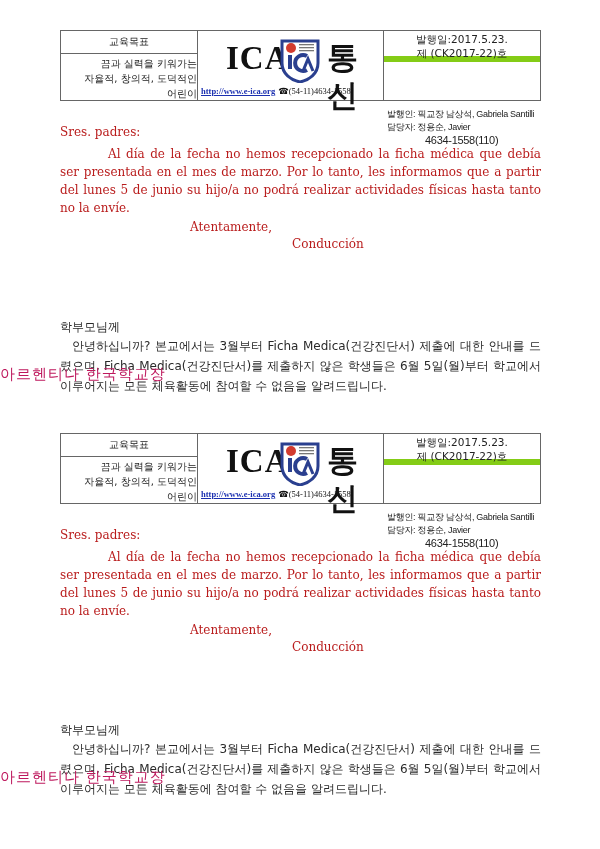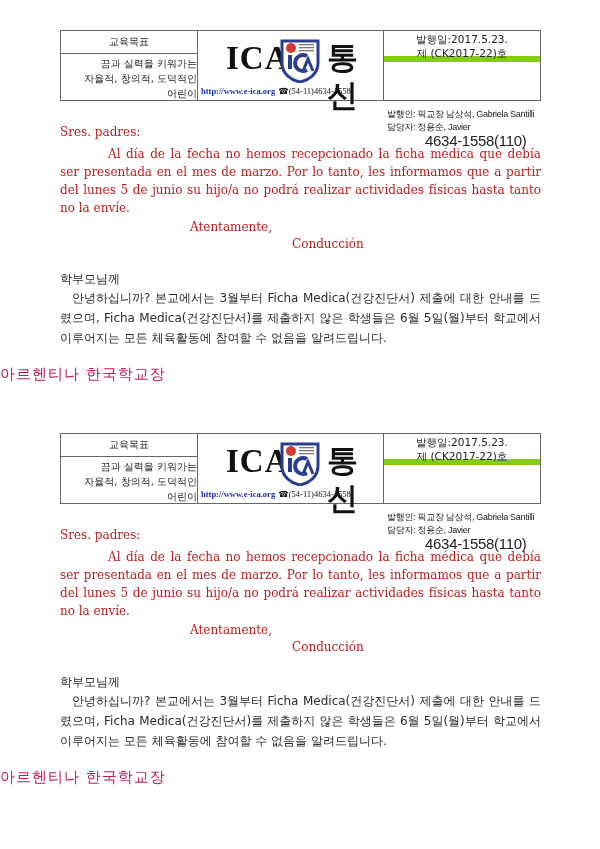--- a/index.html
+++ b/index.html
@@ -7,31 +7,31 @@
   .sheet { position:absolute; left:0; width:600px; height:400px; }
   .hdr { position:absolute; left:60px; top:0; width:481px; height:71px; border:1px solid #666; box-sizing:border-box; }
   .col { position:absolute; top:0; bottom:0; box-sizing:border-box; }
   .c1 { left:0; width:137px; border-right:1px solid #666; }
   .c2 { left:137px; width:186px; border-right:1px solid #666; }
   .c3 { left:323px; right:0; }
   .c1 .r1 { height:23px; border-bottom:1px solid #666; box-sizing:border-box; text-align:center; font:10px/22px "DejaVu Sans", sans-serif; }
   .c1 .r2 { text-align:right; font:10px/15px "DejaVu Sans", sans-serif; padding-top:2px; }
   .c3 .r1 { height:31px; border-bottom:6px solid #84cc16; box-sizing:border-box; text-align:center; font:10.5px/14px "DejaVu Sans", sans-serif; padding-top:1px; }
   .c3 .r2 { font:9px/13px "Liberation Sans", sans-serif; padding:2px 0 0 3px; letter-spacing:-0.3px; white-space:nowrap;margin-top:44px; }
-  .c3 .r2 .ind { padding-left:38px; font-size:15px; }
+  .c3 .r2 .ind { padding-left:38px; font-size:11px; }
   .brand { position:absolute; left:0; right:0; top:4px; height:44px; }
   .ica { position:absolute; left:28px; top:5px; font:bold 33px/36px "Liberation Serif", serif; color:#111; letter-spacing:1px; }
   .logo { position:absolute; left:79px; top:2px; width:46px; height:46px; }
   .tong { position:absolute; left:129px; top:3px; font:bold 31px/38px "DejaVu Sans", sans-serif; color:#111; }
   .contact { position:absolute; left:3px; bottom:4px; font:8.5px/10px "Liberation Serif", serif; white-space:nowrap; }
-  .contact a { color:#1a2fb0; font-weight:bold; }
+  .contact a { color:#1a2fb0; text-decoration:underline; font-weight:bold; }
   .contact .tel { font-weight:normal; margin-left:3px; color:#111; }
   .body-text { position:absolute; left:60px; width:481px; font:12px/18px "DejaVu Serif", serif; color:#b91c1c; }
   .just { text-align:justify; text-align-last:left; }
-  .kor { font:12px/20px "DejaVu Sans", sans-serif; color:#2a2a2a; }
+  .kor { font:12px/20px "DejaVu Sans", sans-serif; color:#2a2a2a;margin-top:48px; }
   .sig { position:absolute; left:0; width:600px; font:15px/20px "DejaVu Sans", sans-serif; color:#be185d; letter-spacing:1px; }
 </style>
 </head>
 <body>
 
 <div class="sheet" style="top:30px;">
   <div class="hdr">
     <div class="col c1">
       <div class="r1">교육목표</div>
       <div class="r2">

